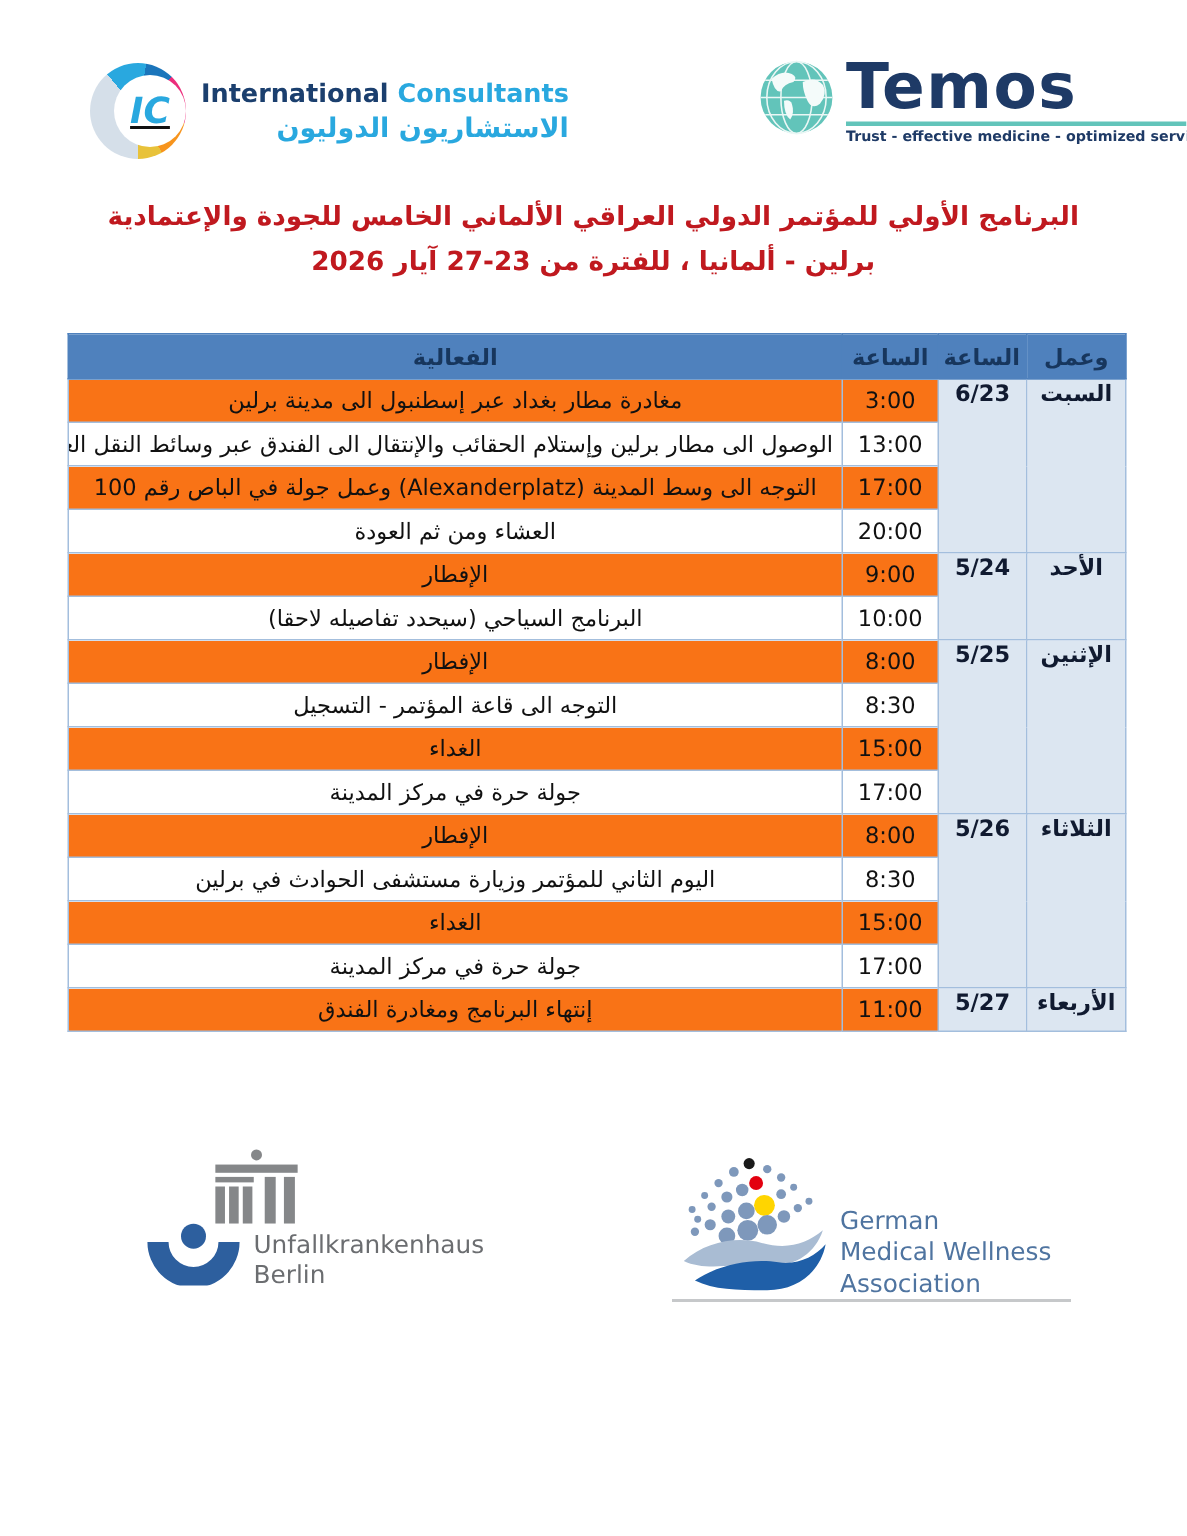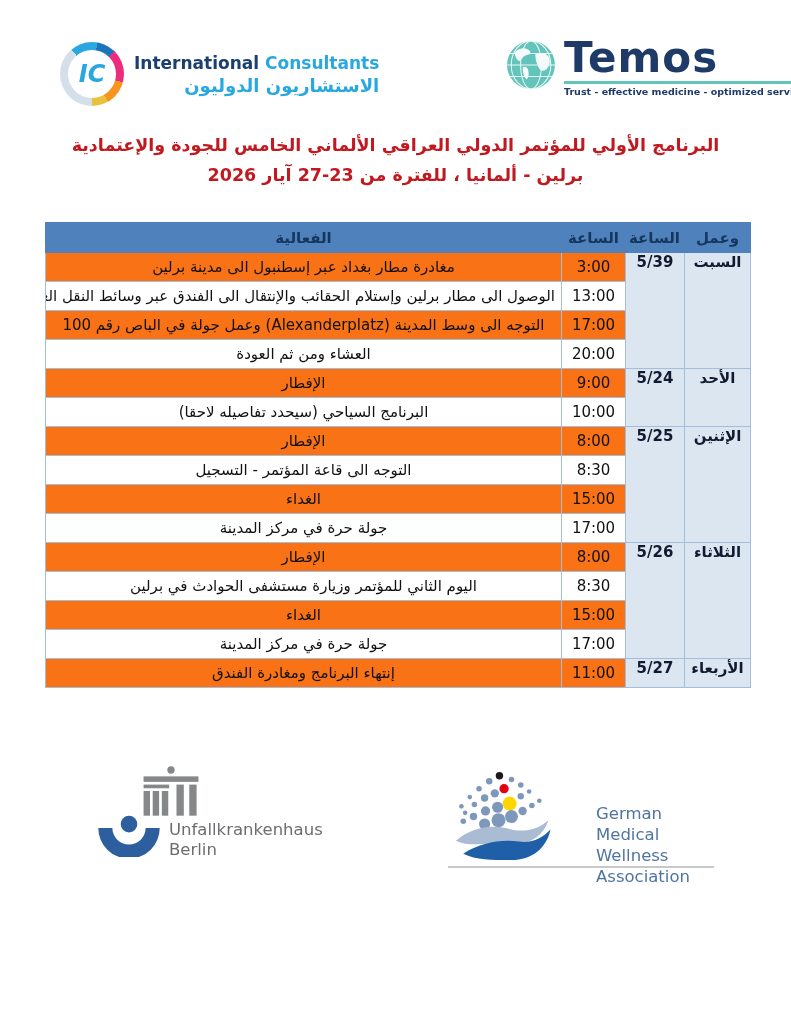--- a/index.html
+++ b/index.html
@@ -5,21 +5,21 @@
   html,body{margin:0;padding:0;background:#ffffff;}
   .page{position:relative;width:791px;height:1024px;background:#fff;overflow:hidden;
         font-family:"DejaVu Sans","Liberation Sans",sans-serif;color:#111;}
 
   
   .ic-logo{position:absolute;left:60px;top:42px;display:flex;align-items:center;gap:10px;}
   .ic-ring{width:64px;height:64px;border-radius:50%;
     background:conic-gradient(from 210deg,#d5dfe9 0deg 110deg,#29a8df 110deg 160deg,
       #1b75bb 160deg 195deg,#ec2d7c 195deg 255deg,#f7941d 255deg 300deg,
       #e8c23a 300deg 330deg,#d5dfe9 330deg 360deg);
-    display:flex;align-items:center;justify-content:center;}
+    display:flex;align-items:center;justify-content:flex-end;text-decoration:underline;}
   .ic-inner{width:48px;height:48px;border-radius:50%;background:#fff;display:flex;
     align-items:center;justify-content:center;font-weight:bold;font-style:italic;
     font-size:24px;color:#29a8df;}
   .ic-en{font-size:17px;font-weight:bold;}
   .ic-dark{color:#1b3f6e;} .ic-light{color:#29a8df;}
   .ic-ar{font-size:18px;font-weight:bold;color:#29a8df;text-align:right;margin-top:2px;direction:rtl;}
 
   .temos-logo{position:absolute;left:506px;top:40px;display:flex;align-items:flex-start;gap:8px;}
   .temos-text{display:flex;flex-direction:column;}
   .temos-name{font-size:42px;line-height:44px;font-weight:bold;color:#1e3a66;letter-spacing:1px;margin-top:-4px;}
@@ -56,21 +56,21 @@
 
   
   .ukb{position:absolute;left:97px;top:763px;width:250px;height:112px;}
   .ukb .gate{position:absolute;left:42px;top:3px;}
   .ukb .bowl{position:absolute;left:0;top:50px;}
   .ukb-text{position:absolute;left:72px;top:57px;font-size:16.5px;line-height:20px;
     color:#6b6d70;font-weight:500;}
 
   .gmwa{position:absolute;left:448px;top:763px;width:270px;height:118px;}
   .gmwa .dotswave{position:absolute;left:6px;top:4px;}
-  .gmwa-text{position:absolute;left:112px;top:40px;font-size:16.5px;line-height:21px;color:#4f74a0;margin-left:36px;}
+  .gmwa-text{position:absolute;left:112px;top:40px;font-size:16.5px;line-height:21px;color:#4f74a0;}
   .gmwa-rule{position:absolute;left:0;top:103px;width:266px;height:2px;background:#c6c8ca;}
 </style>
 </head>
 <body>
 
 <div class="page">
 
   <div class="ic-logo">
     <div class="ic-ring">
       <div class="ic-inner">IC</div>
@@ -121,21 +121,21 @@
       <tr>
         <th>وعمل</th>
         <th>الساعة</th>
         <th>الساعة</th>
         <th>الفعالية</th>
       </tr>
     </thead>
     <tbody id="tbody">
         <tr class="shade">
           <td class="daycell" rowspan="4">السبت</td>
-          <td class="datecell" rowspan="4">5/39</td>
+          <td class="datecell" rowspan="4">6/23</td>
           <td class="timecell">3:00</td>
           <td class="actcell">مغادرة مطار بغداد عبر إسطنبول الى مدينة برلين</td>
         </tr>
         <tr class="plain">
           <td class="timecell">13:00</td>
           <td class="actcell">الوصول الى مطار برلين وإستلام الحقائب والإنتقال الى الفندق عبر وسائط النقل العامة</td>
         </tr>
         <tr class="shade">
           <td class="timecell">17:00</td>
           <td class="actcell">التوجه الى وسط المدينة (Alexanderplatz) وعمل جولة في الباص رقم 100</td>

